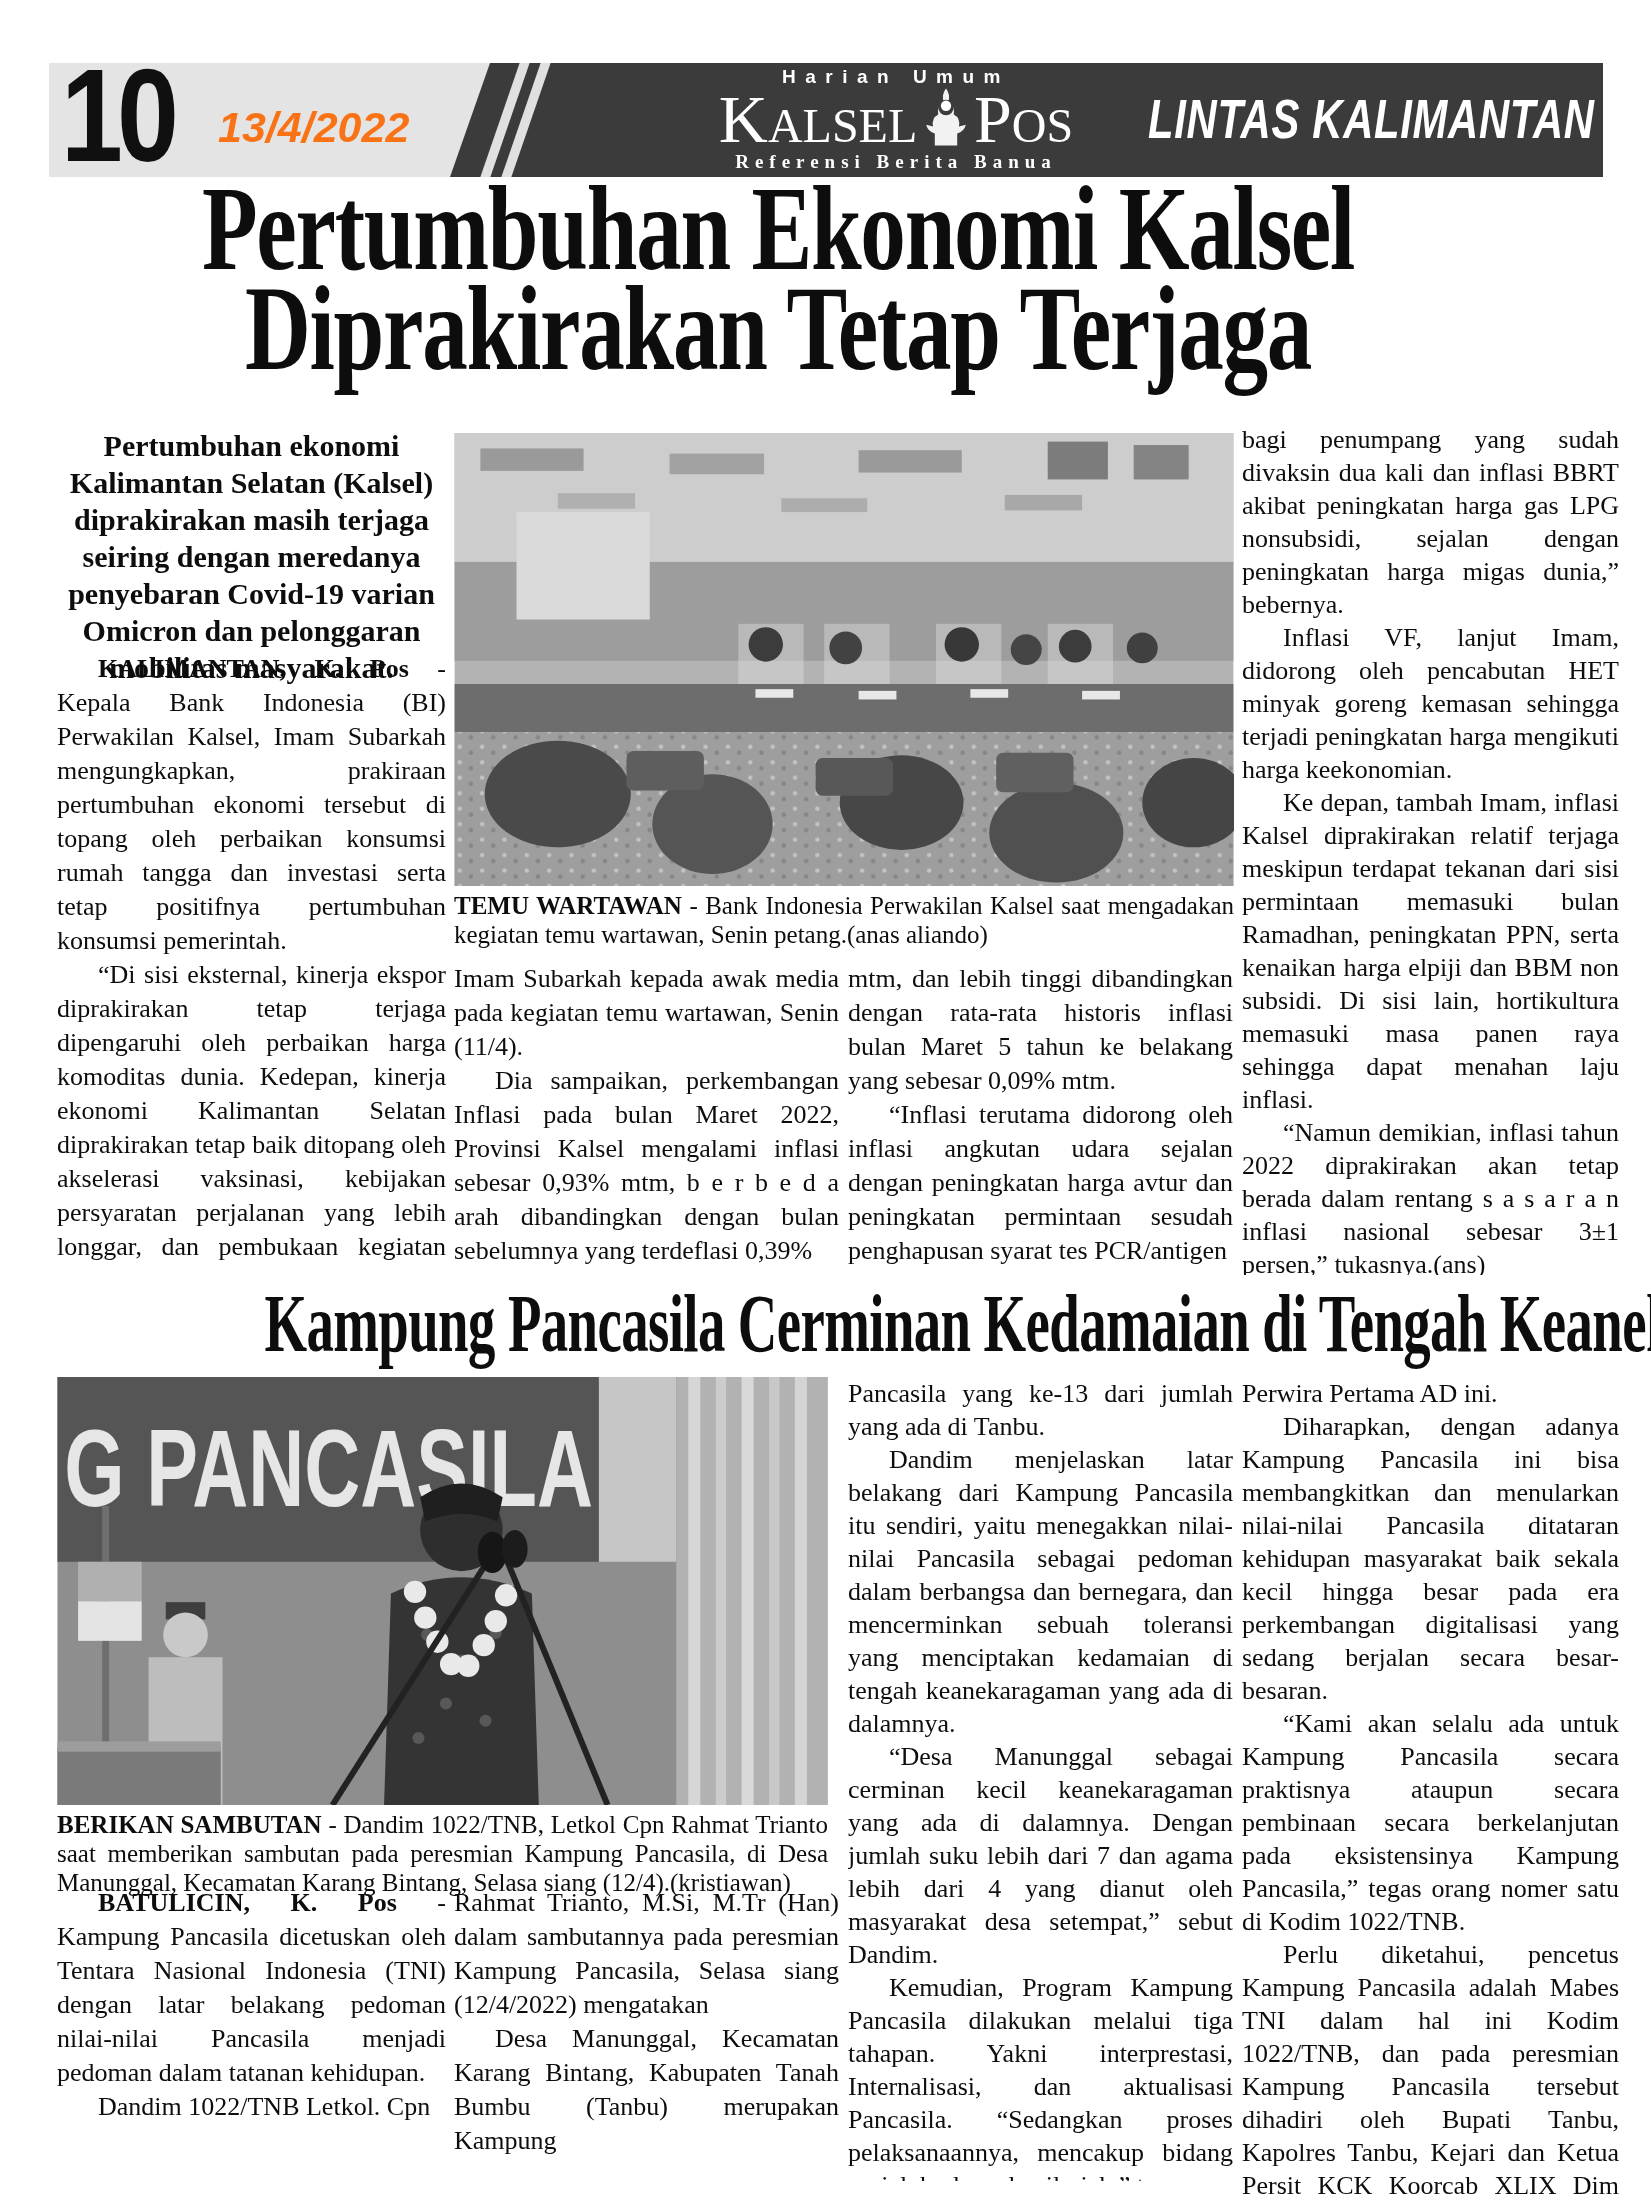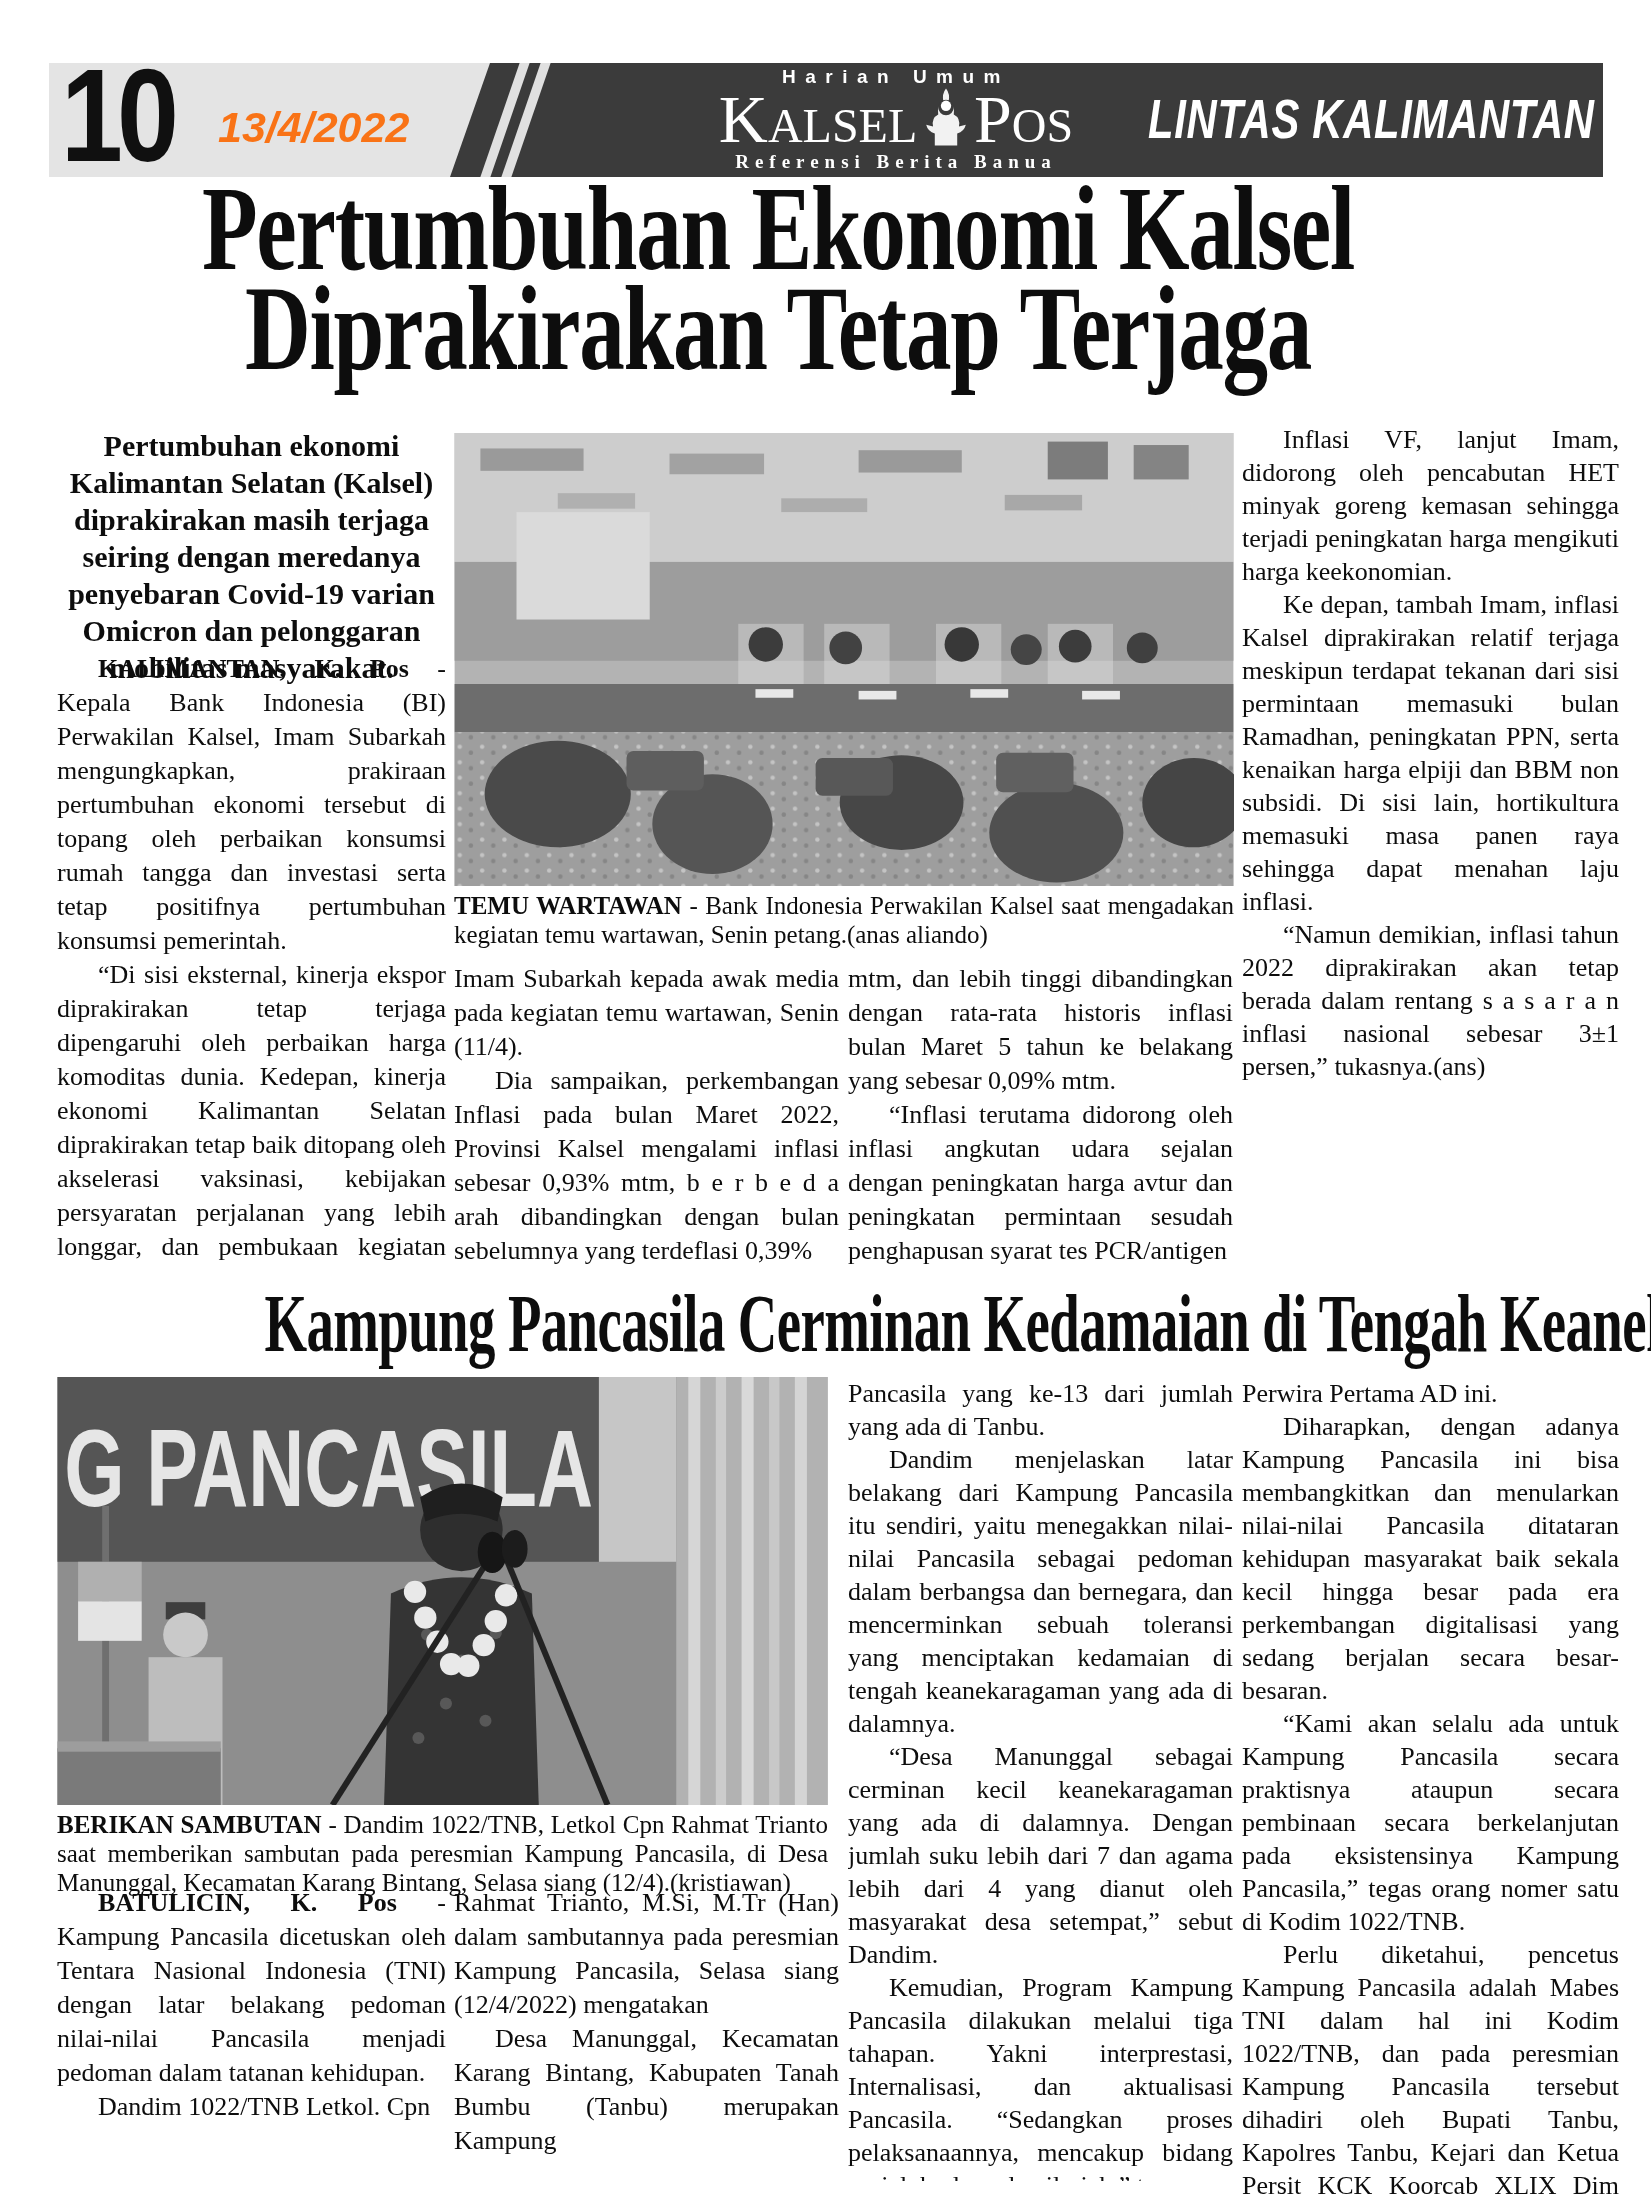--- a/index.html
+++ b/index.html
@@ -158,20 +158,21 @@
   <p>Imam Subarkah kepada awak media pada kegiatan temu wartawan, Senin (11/4).</p>
   <p class="indent">Dia sampaikan, perkembangan Inflasi pada bulan Maret 2022, Provinsi Kalsel mengalami inflasi sebesar 0,93% mtm, b e r b e d a arah dibandingkan dengan bulan sebelumnya yang terdeflasi 0,39%</p>
 </div>
 
 <div id="a1col3" class="abs col">
   <p>mtm, dan lebih tinggi dibandingkan dengan rata-rata historis inflasi bulan Maret 5 tahun ke belakang yang sebesar 0,09% mtm.</p>
   <p class="indent">“Inflasi terutama didorong oleh inflasi angkutan udara sejalan dengan peningkatan harga avtur dan peningkatan permintaan sesudah penghapusan syarat tes PCR/antigen</p>
 </div>
 
 <div id="a1col4" class="abs col lh38">
+  <p>bagi penumpang yang sudah divaksin dua kali dan inflasi BBRT akibat peningkatan harga gas LPG nonsubsidi, sejalan dengan peningkatan harga migas dunia,” bebernya.</p>
   <p class="indent">Inflasi VF, lanjut Imam, didorong oleh pencabutan HET minyak goreng kemasan sehingga terjadi peningkatan harga mengikuti harga keekonomian.</p>
   <p class="indent">Ke depan, tambah Imam, inflasi Kalsel diprakirakan relatif terjaga meskipun terdapat tekanan dari sisi permintaan memasuki bulan Ramadhan, peningkatan PPN, serta kenaikan harga elpiji dan BBM non subsidi. Di sisi lain, hortikultura memasuki masa panen raya sehingga dapat menahan laju inflasi.</p>
   <p class="indent">“Namun demikian, inflasi tahun 2022 diprakirakan akan tetap berada dalam rentang s a s a r a n inflasi nasional sebesar 3±1 persen,” tukasnya.(ans)</p>
 </div>
 
 <div id="headline2" class="abs headline-wrap">
   <div class="h2line">Kampung Pancasila Cerminan Kedamaian di Tengah Keanekaragaman</div>
 </div>
 
 <div id="photo2" class="abs photo">

